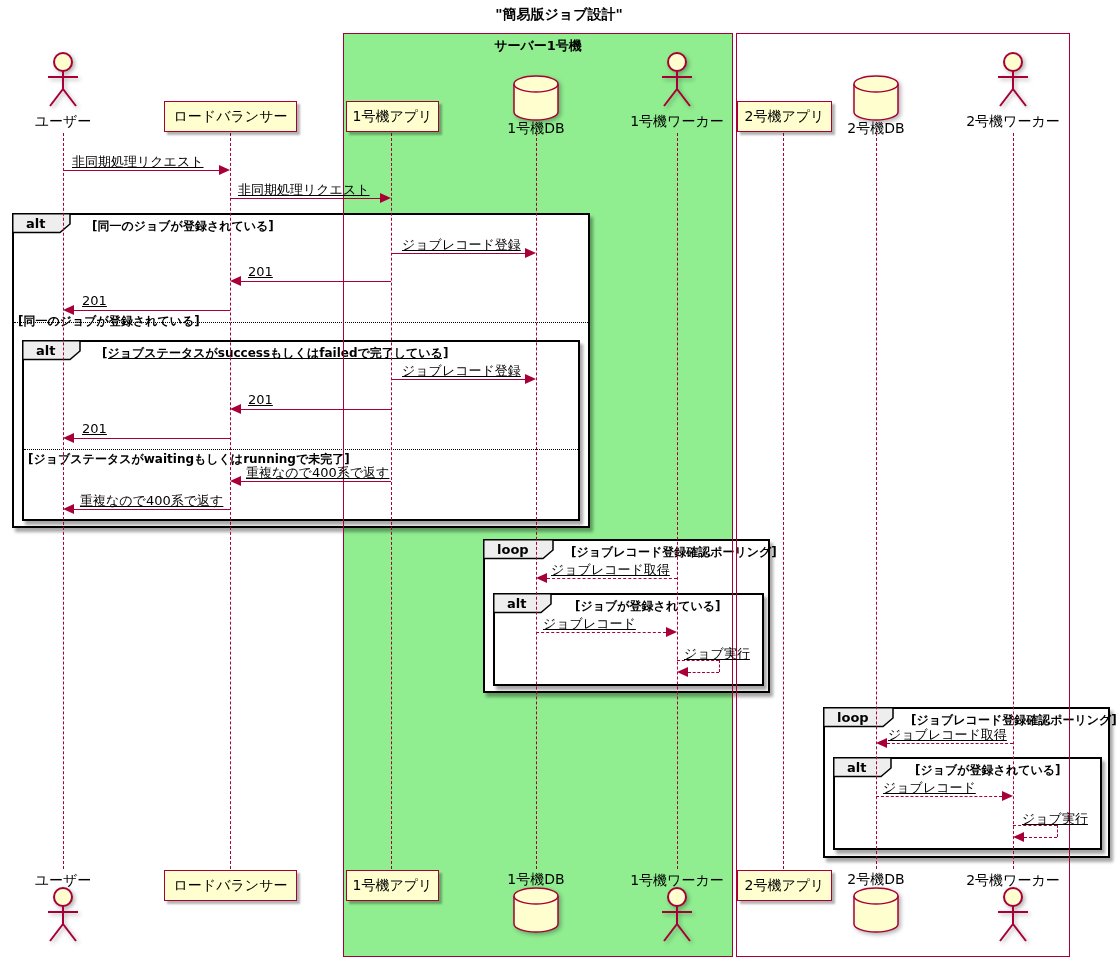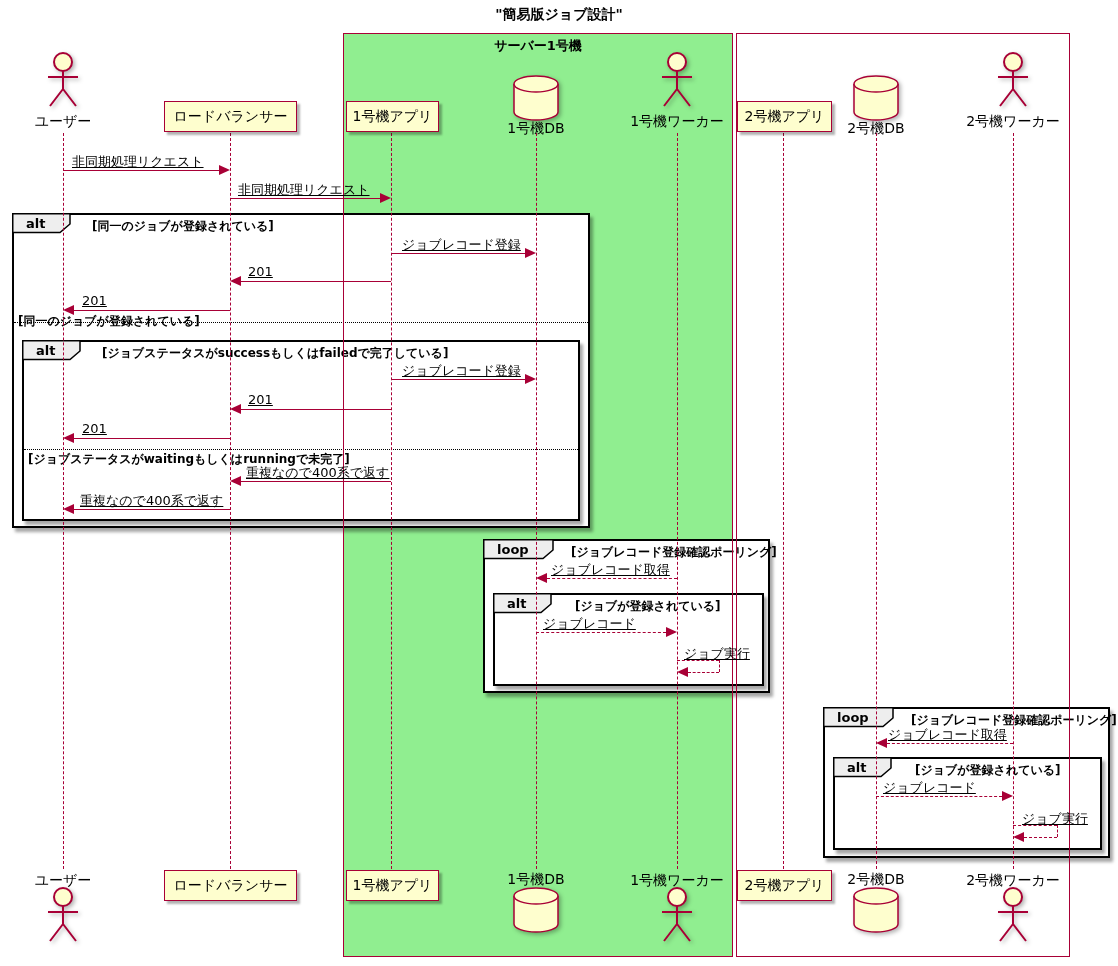--- a/index.html
+++ b/index.html
@@ -72,21 +72,21 @@
     <span class="abs frag-cond" style="left:78px;">[同一のジョブが登録されている]</span>
     <div class="abs frag-divider" style="top:107px;"></div>
     <span class="abs frag-divider-label" style="top:98px;">[同一のジョブが登録されている]</span>
   </div>
 
   <div class="abs fragment inner" style="left:22px;top:340px;width:554px;height:177px;">
     <svg class="abs frag-tab" width="60" height="21">
         <path d="M0.75,0.75 H58 V11 L48,19.5 H0.75 Z" style="fill:var(--fragment-tab-fill);stroke:#000;stroke-width:1.5;"></path>
       </svg>
     <span class="abs frag-op">alt</span>
-    <span class="abs frag-cond" style="left:78px;">[ジョブステータスがsuccessもしくはfailedで完了している]</span>
+    <span class="abs frag-cond" style="left:78px;text-decoration:underline;">[ジョブステータスがsuccessもしくはfailedで完了している]</span>
     <div class="abs frag-divider" style="top:107px;"></div>
     <span class="abs frag-divider-label" style="top:109px;">[ジョブステータスがwaitingもしくはrunningで未完了]</span>
   </div>
 
   <div class="abs fragment outer" style="left:483px;top:539px;width:283px;height:150px;">
     <svg class="abs frag-tab" width="72" height="21">
         <path d="M0.75,0.75 H70 V11 L60,19.5 H0.75 Z" style="fill:var(--fragment-tab-fill);stroke:#000;stroke-width:1.5;"></path>
       </svg>
     <span class="abs frag-op">loop</span>
     <span class="abs frag-cond" style="left:86px;">[ジョブレコード登録確認ポーリング]</span>

